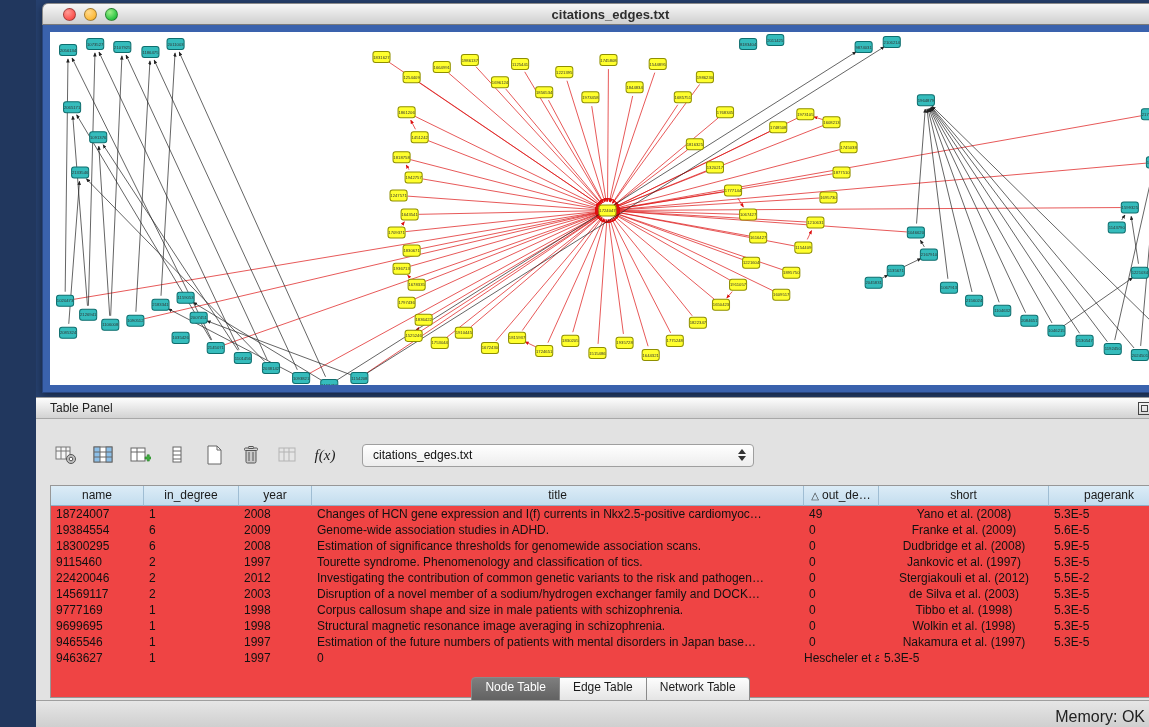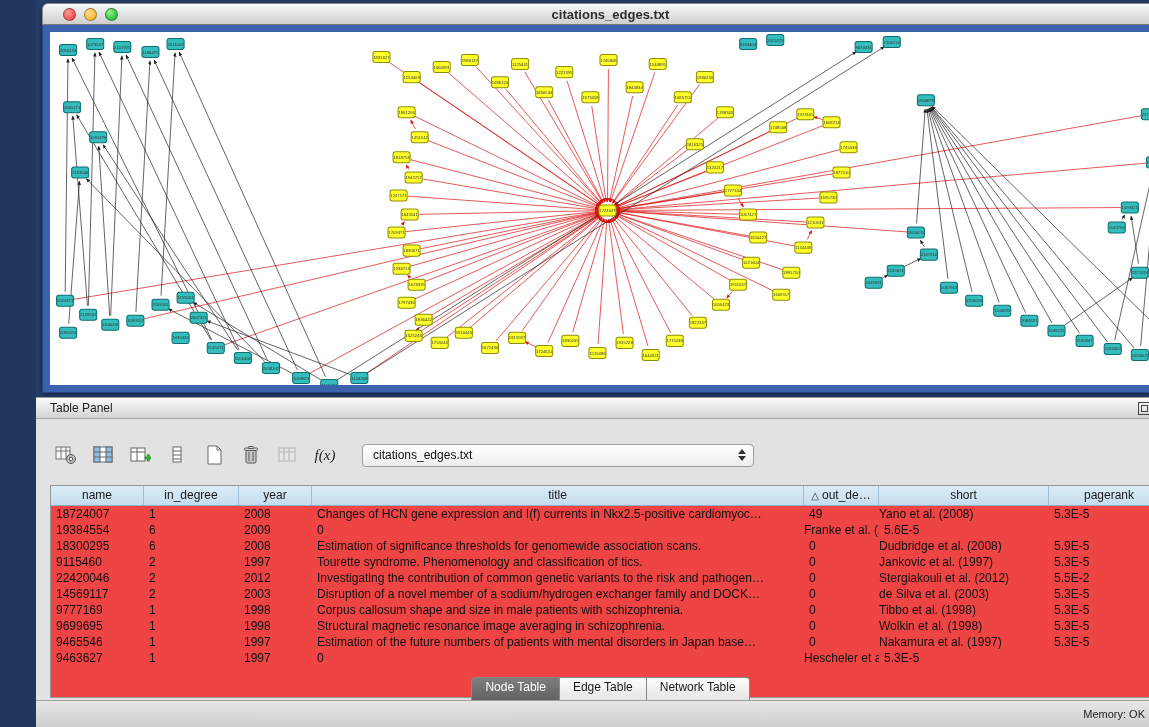--- a/index.html
+++ b/index.html
@@ -50,34 +50,34 @@
 
   .table-wrap { position:absolute; left:14px; top:88px; width:1121px; height:213px; background:#ef4444; border:1px solid #979797; }
   .tgrid { display:grid; grid-template-columns:93px 95px 73px 492px 75px 170px 1fr; }
   .thead { height:20px; }
   .thead .hcell { background:linear-gradient(#dcecf7,#c3ddee); border-right:1px solid #9fbdd3; border-bottom:1px solid #8fb0c8;
     font-size:12px; color:#1a1a1a; text-align:center; line-height:19px; overflow:hidden; white-space:nowrap; }
   .sort-tri { font-size:10px; margin-right:3px; color:#333; }
   .tbody { position:absolute; left:0; top:20px; right:15px; bottom:0; overflow:hidden; }
   .trow { height:16px; }
   .trow .cell { font-size:12px; color:#111; line-height:16px; padding-left:5px; white-space:nowrap; overflow:hidden; }
-  .trow .col5 { padding-left:0; }
+  .trow .col5 { text-align:center; padding-left:0; }
   .vscroll { position:absolute; right:0; top:20px; width:15px; bottom:0; background:#f2f2f2; border-left:1px solid #d8d8d8; }
   .vthumb { position:absolute; left:2px; top:2px; width:10px; height:62px; border-radius:6px; background:#bdbdbd; }
 
   .tabs-bar { position:absolute; left:0; right:0; top:280px; display:flex; justify-content:center; }
   .tab-btn { height:28px; font-size:12px; padding:0 13px; line-height:19px; border:1px solid #8a8a8a; border-left:none;
     background:linear-gradient(#fdfdfd,#e0e0e0); color:#1a1a1a; }
   .tab-btn.first { border-left:1px solid #8a8a8a; border-radius:4px 0 0 4px; }
   .tab-btn.last { border-radius:0 4px 4px 0; }
   .tab-btn.active { background:linear-gradient(#7e7e7e,#5d5d5d); color:#fff; }
 
   .status-bar { position:absolute; left:0; bottom:0; width:1149px; height:27px; background:linear-gradient(#e6e6e6,#cfcfcf);
     border-top:1px solid #9f9f9f; }
-  .mem-label { position:absolute; right:40px; top:7px; font-size:11px; color:#222; }
+  .mem-label { position:absolute; right:40px; top:7px; font-size:16px; color:#222; }
   .mem-dot { position:absolute; right:16px; top:6px; width:13px; height:13px; border-radius:50%;
     background:radial-gradient(circle at 35% 30%, #d2fa8e, #76c62a 60%, #4d9a12); border:1px solid #44691c; }
 </style>
 </head>
 <body>
 
 <div class="screen">
 
   <div class="network-window">
     <div class="titlebar">
@@ -530,20 +530,21 @@
             <div class="cell col2">2008</div>
             <div class="cell col3">Changes of HCN gene expression and I(f) currents in Nkx2.5-positive cardiomyoc…</div>
             <div class="cell col4">49</div>
             <div class="cell col5">Yano et al. (2008)</div>
             <div class="cell col6">5.3E-5</div>
           </div>
           <div class="tgrid trow">
             <div class="cell col0">19384554</div>
             <div class="cell col1">6</div>
             <div class="cell col2">2009</div>
+            <div class="cell col3">Genome-wide association studies in ADHD.</div>
             <div class="cell col4">0</div>
             <div class="cell col5">Franke et al. (2009)</div>
             <div class="cell col6">5.6E-5</div>
           </div>
           <div class="tgrid trow">
             <div class="cell col0">18300295</div>
             <div class="cell col1">6</div>
             <div class="cell col2">2008</div>
             <div class="cell col3">Estimation of significance thresholds for genomewide association scans.</div>
             <div class="cell col4">0</div>

